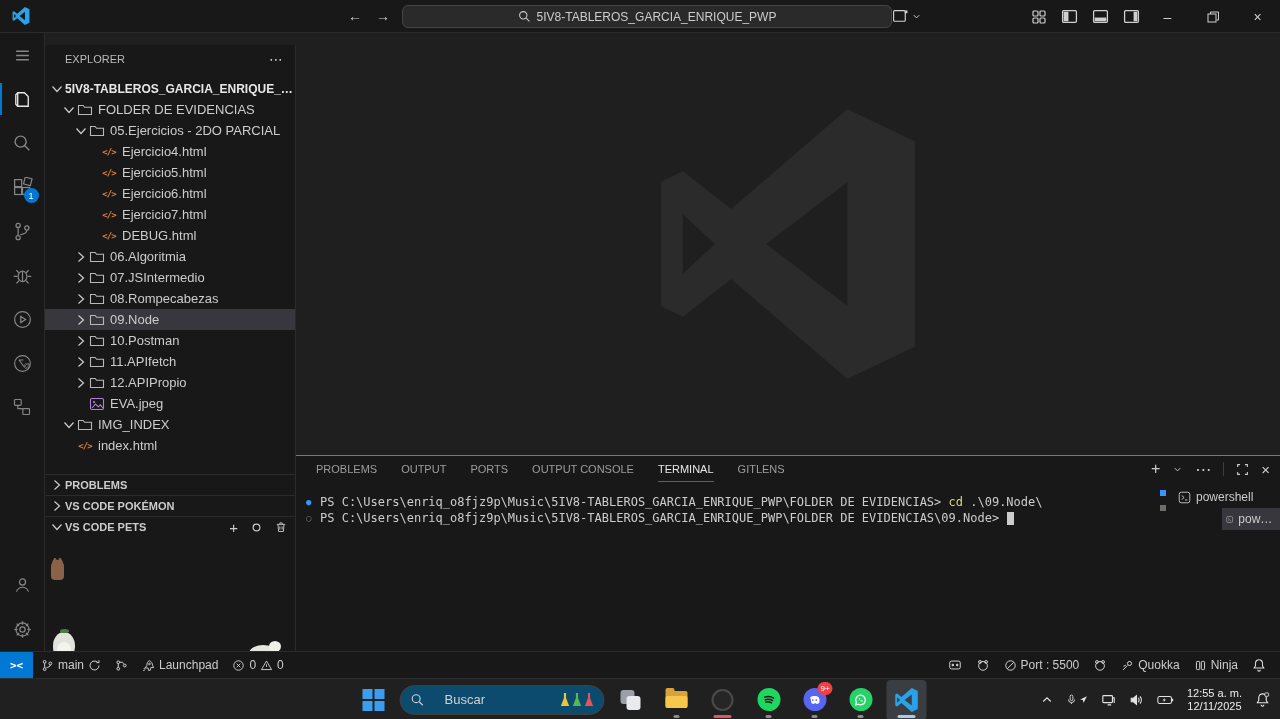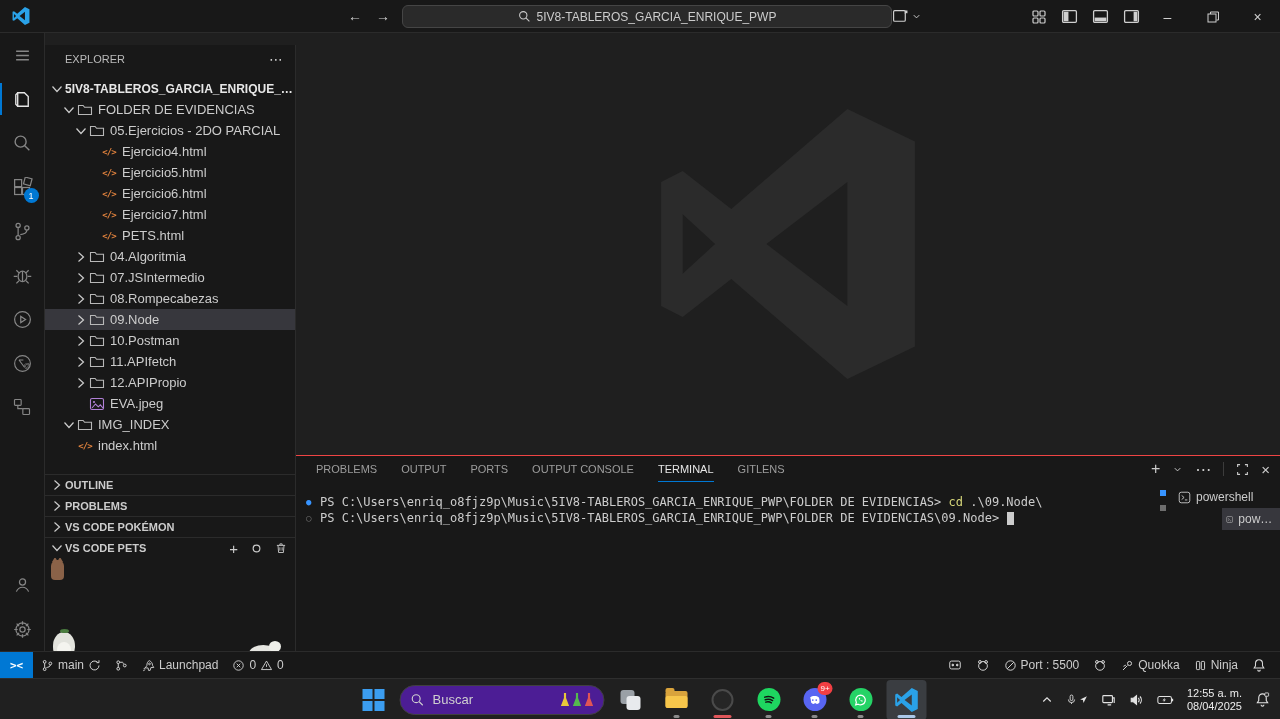--- a/index.html
+++ b/index.html
@@ -109,22 +109,22 @@
   #tb-center { position:absolute; left:50%; top:0; transform:translateX(-50%); height:41px; display:flex;
     align-items:center; gap:6px; }
   .tb-app { position:relative; width:40px; height:40px; display:flex; align-items:center; justify-content:center; }
   .tb-app .dash { position:absolute; bottom:2px; left:50%; transform:translateX(-50%); width:6px; height:3px;
     border-radius:2px; background:#8a8a8a; }
   .tb-app .dash.red { width:18px; background:#e0565a; }
   .tb-app .dash.blue { width:18px; background:#abc8e8; }
   .tb-app.vscode-active { background:#3a3d41; border-radius:4px; }
   .win-start { display:grid; grid-template-columns:10px 10px; grid-template-rows:10px 10px; gap:2px; }
   .win-start div { background:#3b9df0; }
-  .search-pill { width:205px; height:30px; background:#4c1d95; border:1px solid #404040; border-radius:16px;
-    display:flex; align-items:center; padding:0 10px; gap:8px; font-size:13px; color:#d0d0d0; }
+  .search-pill { width:205px; height:30px; background:#0c4a6e; border:1px solid #404040; border-radius:16px;
+    display:flex; align-items:center; padding:0 10px; gap:20px; font-size:13px; color:#d0d0d0; }
   .flasks { margin-left:auto; display:flex; gap:3px; align-items:flex-end; }
   .flask { width:9px; height:13px; clip-path:polygon(38% 0,62% 0,62% 38%,96% 100%,4% 100%,38% 38%); }
   .taskview-ic { position:relative; width:20px; height:20px; }
   .taskview-ic .b1 { position:absolute; left:0; top:0; width:14px; height:14px; background:#9aa0a6; border-radius:3px; }
   .taskview-ic .b2 { position:absolute; right:0; bottom:0; width:14px; height:14px; background:#e8eaed; border-radius:3px; }
   .folder-ic { position:relative; width:22px; height:17px; }
   .folder-ic .back { position:absolute; inset:0; background:#d9a33c; border-radius:2px; }
   .folder-ic .back::before { content:""; position:absolute; left:0; top:-3px; width:9px; height:4px; background:#d9a33c; border-radius:2px 2px 0 0; }
   .folder-ic .front { position:absolute; left:0; bottom:0; width:22px; height:12px; background:#f7c64b; border-radius:2px; }
   .dark-app { width:22px; height:22px; border-radius:50%; background:#262626; border:2px solid #4a4a4a; }
@@ -310,30 +310,30 @@
       <div class="tree-row" style="padding-left:56px">
         <span class="ficon html-ic">&lt;/&gt;</span>
         <span class="tlabel">Ejercicio6.html</span>
       </div>
       <div class="tree-row" style="padding-left:56px">
         <span class="ficon html-ic">&lt;/&gt;</span>
         <span class="tlabel">Ejercicio7.html</span>
       </div>
       <div class="tree-row" style="padding-left:56px">
         <span class="ficon html-ic">&lt;/&gt;</span>
-        <span class="tlabel">PETS.html</span>
+        <span class="tlabel">DEBUG.html</span>
       </div>
       <div class="tree-row" style="padding-left:28px">
         <svg class="chev " viewBox="0 0 16 16">
           <path d="M5.5 3.5 10.5 8 5.5 12.5" fill="none" stroke="currentColor" stroke-width="1.2"></path>
         </svg>
         <svg class="ficon" viewBox="0 0 16 16">
           <path d="M1.5 12.5v-9h4.6l1.5 1.8h6.9v7.2z" fill="none" stroke="#b8b8b8" stroke-width="1.1"></path>
         </svg>
-        <span class="tlabel">04.Algoritmia</span>
+        <span class="tlabel">06.Algoritmia</span>
       </div>
       <div class="tree-row" style="padding-left:28px">
         <svg class="chev " viewBox="0 0 16 16">
           <path d="M5.5 3.5 10.5 8 5.5 12.5" fill="none" stroke="currentColor" stroke-width="1.2"></path>
         </svg>
         <svg class="ficon" viewBox="0 0 16 16">
           <path d="M1.5 12.5v-9h4.6l1.5 1.8h6.9v7.2z" fill="none" stroke="#b8b8b8" stroke-width="1.1"></path>
         </svg>
         <span class="tlabel">07.JSIntermedio</span>
       </div>
@@ -398,26 +398,20 @@
           <path d="M1.5 12.5v-9h4.6l1.5 1.8h6.9v7.2z" fill="none" stroke="#b8b8b8" stroke-width="1.1"></path>
         </svg>
         <span class="tlabel">IMG_INDEX</span>
       </div>
       <div class="tree-row" style="padding-left:32px">
         <span class="ficon html-ic">&lt;/&gt;</span>
         <span class="tlabel">index.html</span>
       </div>
     </div>
   <div id="sidebar-sections">
-      <div class="section">
-        <svg class="chev " viewBox="0 0 16 16">
-          <path d="M5.5 3.5 10.5 8 5.5 12.5" fill="none" stroke="currentColor" stroke-width="1.2"></path>
-        </svg>
-        <span>OUTLINE</span>
-      </div>
       <div class="section">
         <svg class="chev " viewBox="0 0 16 16">
           <path d="M5.5 3.5 10.5 8 5.5 12.5" fill="none" stroke="currentColor" stroke-width="1.2"></path>
         </svg>
         <span>PROBLEMS</span>
       </div>
       <div class="section">
         <svg class="chev " viewBox="0 0 16 16">
           <path d="M5.5 3.5 10.5 8 5.5 12.5" fill="none" stroke="currentColor" stroke-width="1.2"></path>
         </svg>
@@ -687,21 +681,21 @@
         <path d="M2 6v4h2.5L8 13V3L4.5 6z" fill="currentColor"></path>
         <path d="M10 5.5a3.5 3.5 0 0 1 0 5M12 4a6 6 0 0 1 0 8"></path>
       </svg>
     <svg width="17" height="12" viewBox="0 0 20 12" fill="none" stroke="currentColor" stroke-width="1.2">
         <rect x="1" y="2" width="16" height="8" rx="2"></rect>
         <path d="M18 4.5v3" stroke-width="2"></path>
         <path d="M9.5 3 6.5 6.5h2L7.5 9l3-3.5h-2z" fill="currentColor" stroke="none"></path>
       </svg>
     <div class="clock">
       <div>12:55 a. m.</div>
-      <div>08/04/2025</div>
+      <div>12/11/2025</div>
     </div>
     <svg width="15" height="15" viewBox="0 0 16 16" fill="none" stroke="currentColor" stroke-width="1.2">
         <path d="M8 2a4 4 0 0 0-4 4v3l-1.5 2.5h11L12 9V6a4 4 0 0 0-4-4z"></path>
         <path d="M6.5 13.5a1.5 1.5 0 0 0 3 0"></path>
         <rect x="10.5" y="1" width="4" height="3.5" rx="0.5" fill="#202020" stroke="currentColor" stroke-width="0.9"></rect>
       </svg>
   </div>
 </div>
 
 </body></html>

